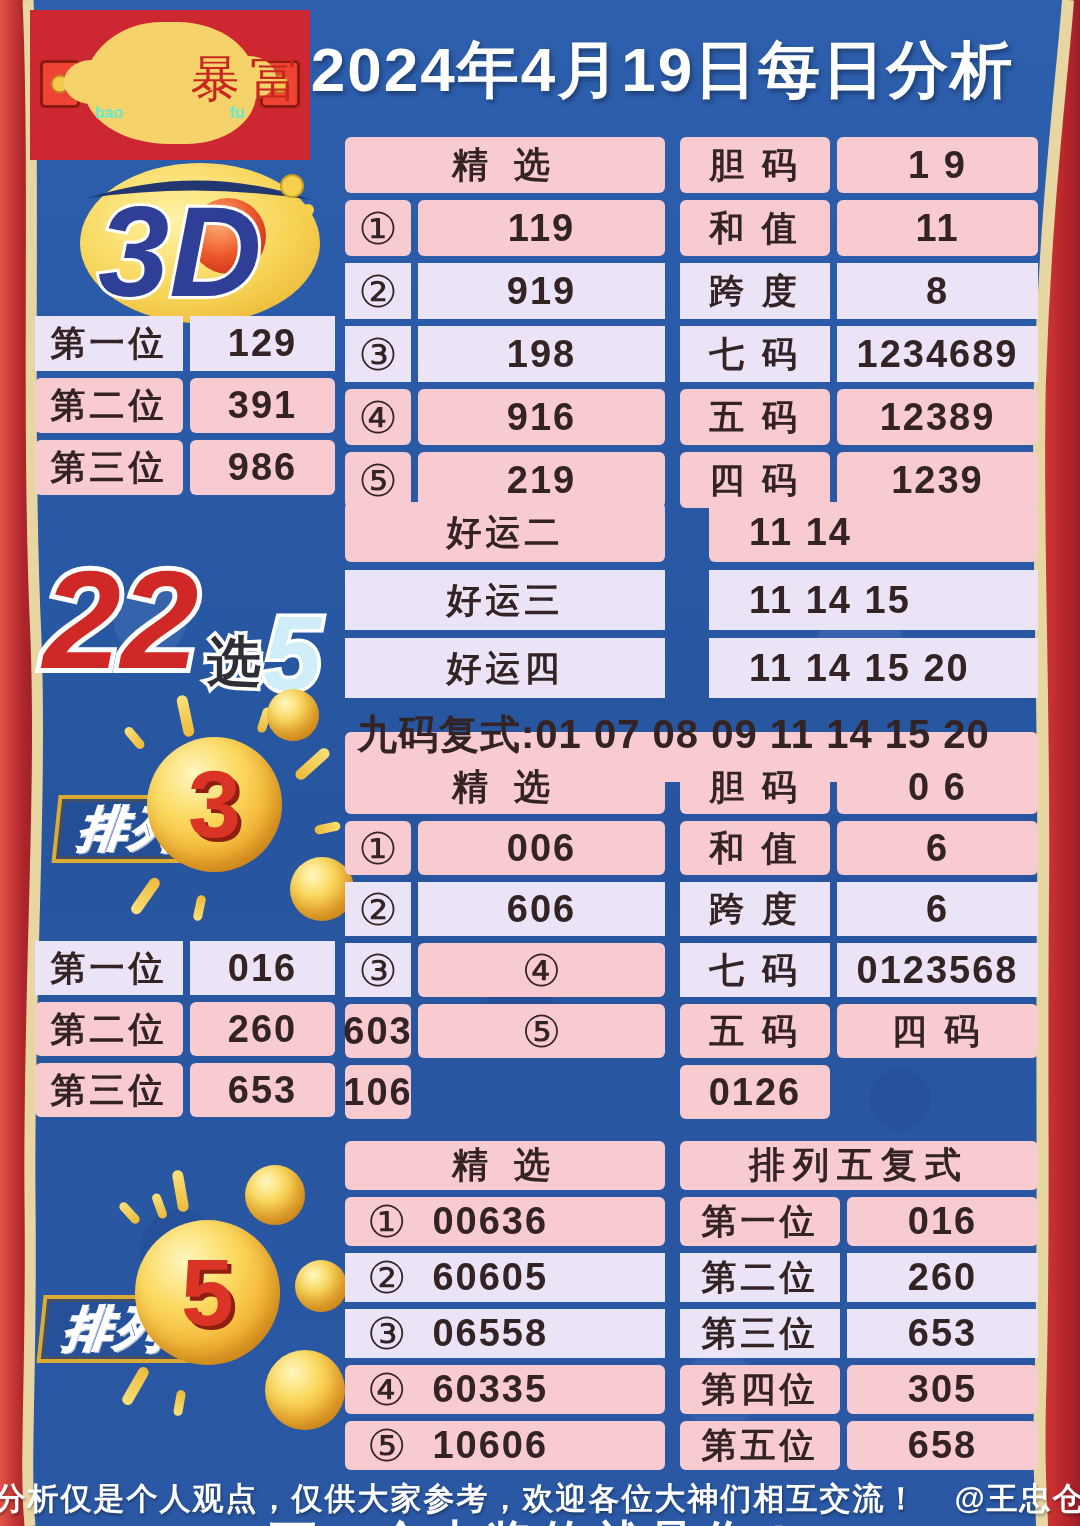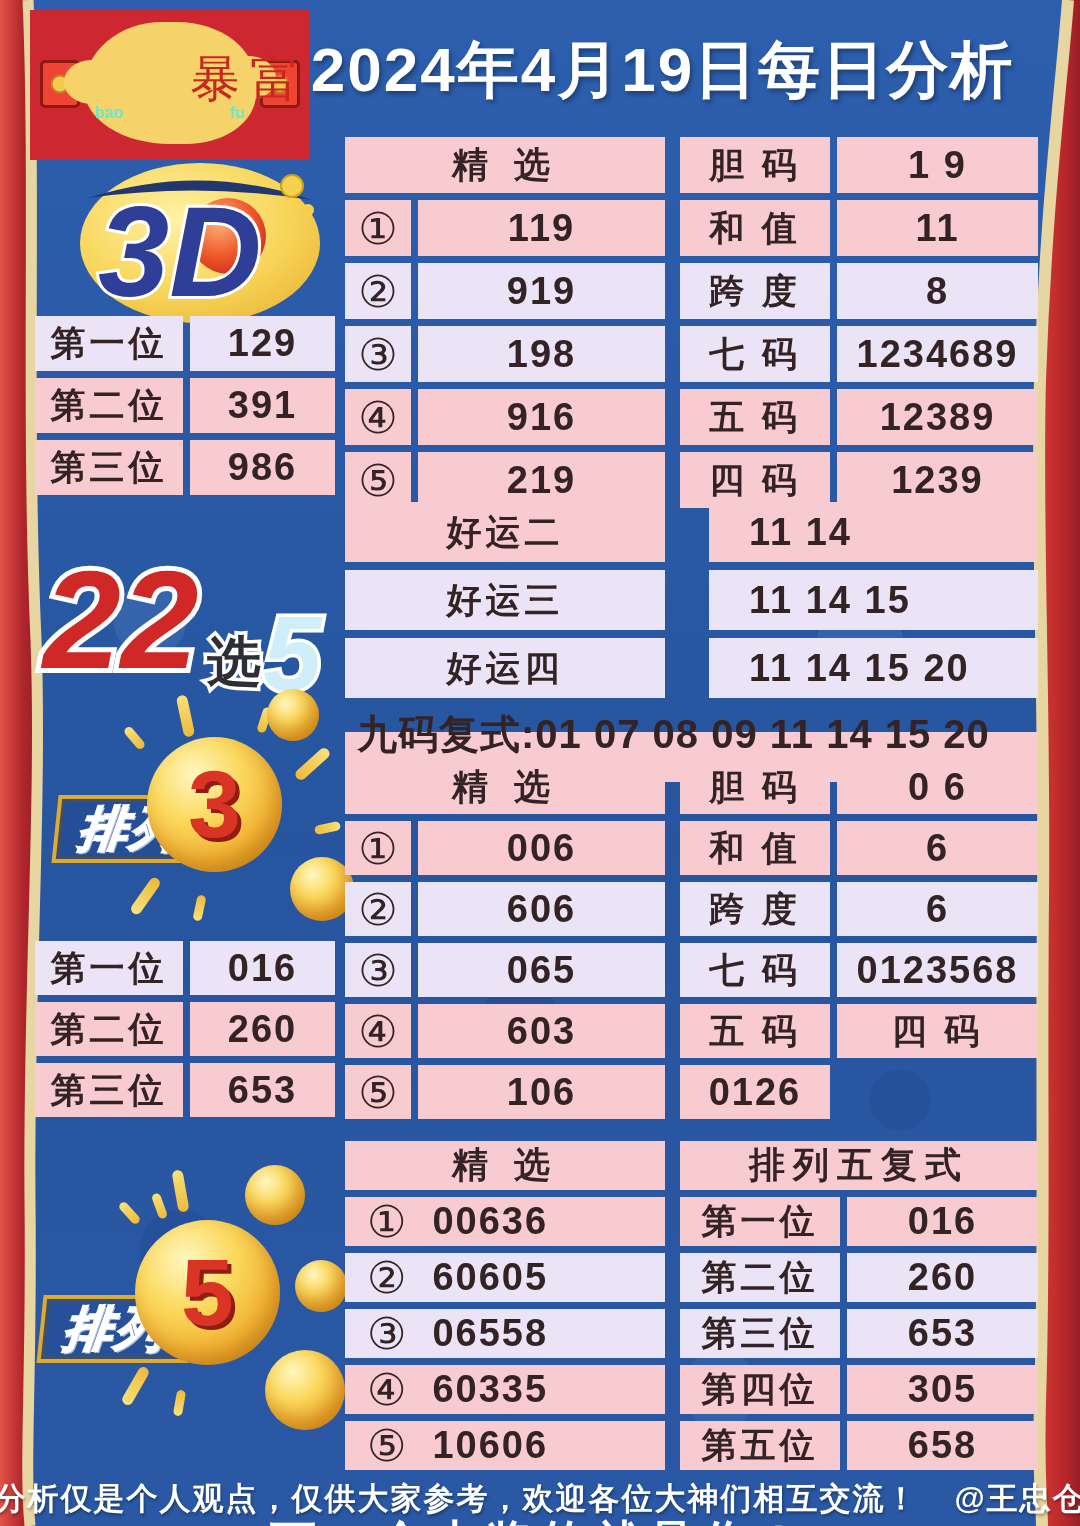--- a/index.html
+++ b/index.html
@@ -41,21 +41,21 @@
   .env-l { left:10px; } .env-r { right:10px; }
 
   #title { position:absolute; left:305px; top:28px; width:715px; text-align:center;
            font-size:62px; font-weight:bold; color:#ffffff; letter-spacing:2px;
            text-shadow:2px 3px 5px rgba(0,0,0,.35); white-space:nowrap; }
 
   
   .tbl { position:absolute; display:grid; gap:7px; }
   .c { display:flex; align-items:center; justify-content:center;
        font-weight:bold; color:#342324; }
-  .pink { background:#f8cbd1; } .lav { background:#eae4f6; }
+  .pink { background:#f8cbd1;border-radius:6px; } .lav { background:#eae4f6; }
   .span2 { grid-column:1 / -1; }
   .zh { font-size:35px; letter-spacing:4px; }
   .hd { font-size:36px; letter-spacing:8px; }
   .num { font-size:44px; font-weight:normal; }
   .val { font-size:38px; letter-spacing:2px; }
   .left-al { justify-content:flex-start; padding-left:40px;margin-left:29px; }
 
   #d3-select { left:345px; top:137px; width:320px; grid-template-columns:66px 247px; grid-auto-rows:56px; }
   #d3-stats  { left:680px; top:137px; width:358px; grid-template-columns:150px 201px; grid-auto-rows:56px; }
   #d3-pos    { left:35px;  top:316px; width:300px; grid-template-columns:148px 145px; grid-auto-rows:55px; }
@@ -235,21 +235,20 @@
     <div class="ball" style="left:235px; top:162px; width:64px; height:64px;"></div>
   </div>
 
   <div class="tbl" id="p3-select">
     <div class="c pink hd span2">精 选</div>
     <div class="c pink num">①</div>
     <div class="c pink val">006</div>
     <div class="c lav num">②</div>
     <div class="c lav val">606</div>
     <div class="c lav num">③</div>
-    <div class="c lav val">065</div>
     <div class="c pink num">④</div>
     <div class="c pink val">603</div>
     <div class="c pink num">⑤</div>
     <div class="c pink val">106</div>
   </div>
 
   <div class="tbl" id="p3-stats">
     <div class="c pink zh">胆 码</div>
     <div class="c pink val">0 6</div>
     <div class="c pink zh">和 值</div>

